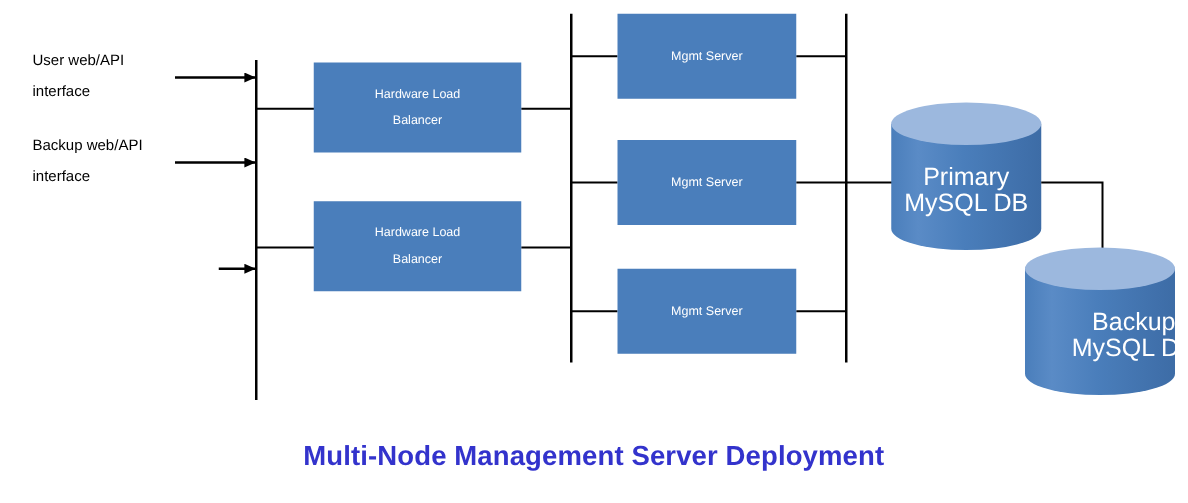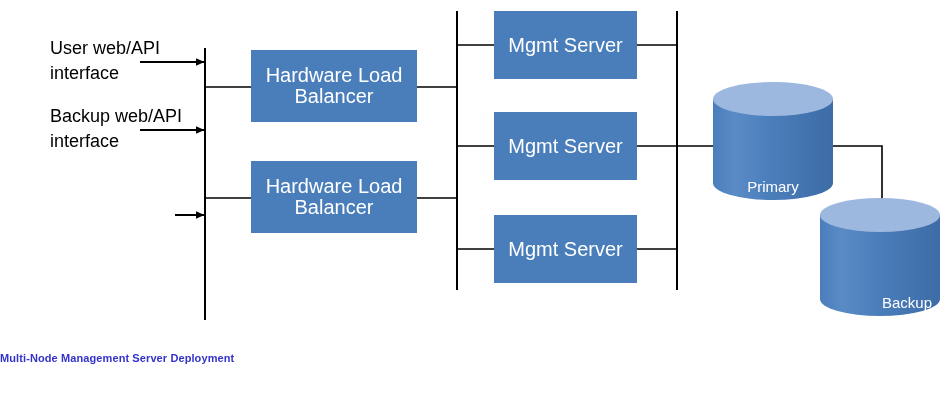--- a/index.html
+++ b/index.html
@@ -20,59 +20,57 @@
   #diagram-svg {
     position: absolute;
     left: 0;
     top: 0;
     width: 950px;
     height: 402px;
   }
   .node-label {
     position: absolute;
     color: #ffffff;
-    font-size: 20px;
+    font-size: 10px;
     line-height: 21px;
     text-align: center;
     pointer-events: none;
     white-space: pre-line;
   }
   .left-label {
     position: absolute;
     color: #000000;
-    font-size: 18px;
+    font-size: 12px;
     line-height: 25px;
     text-align: left;
     white-space: pre-line;
-    margin-left: 24px;
   }
   .box-node {
     position: absolute;
     background: #4a7ebb;
     display: flex;
     align-items: center;
     justify-content: center;
   }
   .cyl-label {
     position: absolute;
     color: #ffffff;
-    font-size: 15px;
+    font-size: 20px;
     line-height: 21px;
     text-align: center;
     white-space: pre-line;
-    margin-top: 44px;
   }
   #diagram-title {
     position: absolute;
     left: 0;
     top: 352px;
     width: 950px;
-    text-align: left;
+    text-align: center;
     color: #3333cc;
-    font-size: 11px;
+    font-size: 22px;
     font-weight: bold;
     letter-spacing: 0.1px;
   }
 </style>
 </head>
 <body>
 
 <div id="canvas">
 
   <svg id="diagram-svg" viewBox="0 0 950 402" xmlns="http://www.w3.org/2000/svg">

